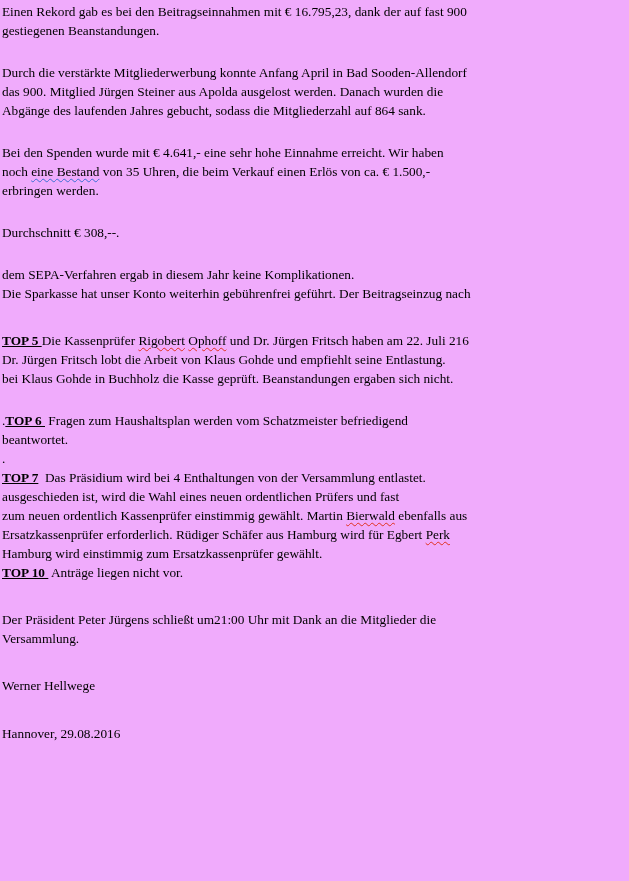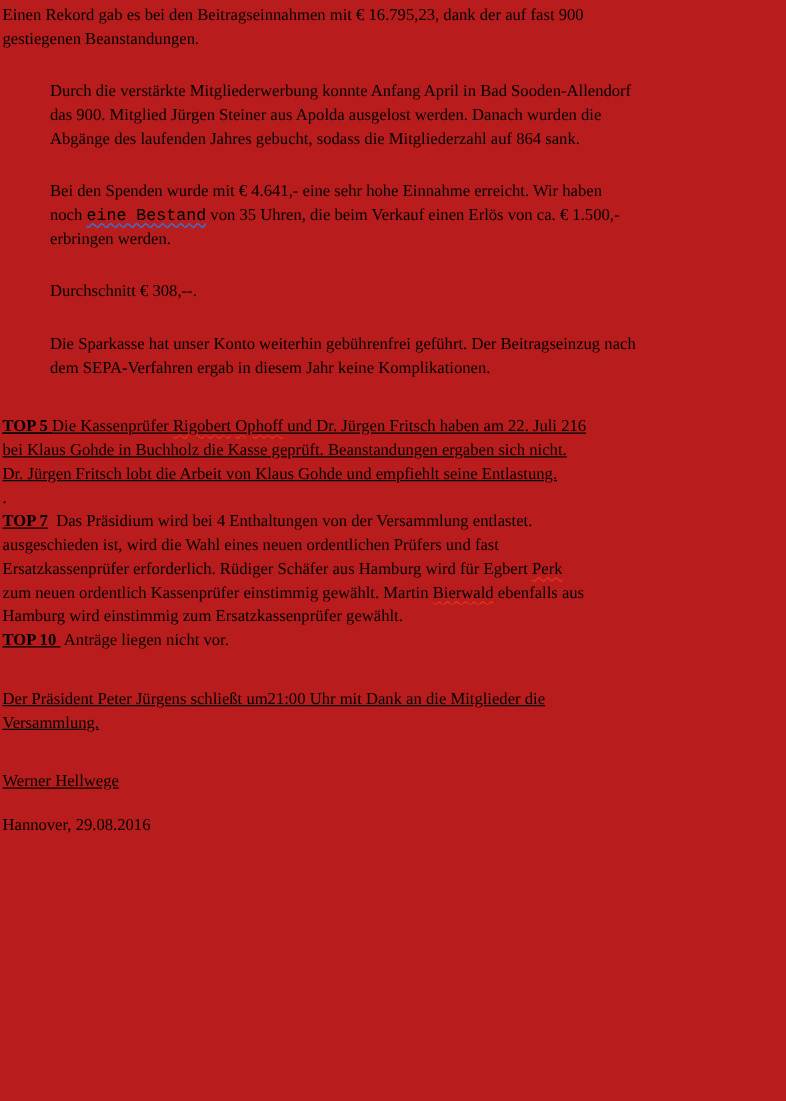--- a/index.html
+++ b/index.html
@@ -12,27 +12,27 @@
     height: 881px;
     overflow: hidden;
     font-family: "Liberation Serif", "DejaVu Serif", serif;
     color: #000000;
   }
   .page {
     width: 629px;
     height: 881px;
     padding: 2px 0 0 2px;
     box-sizing: border-box;
-    background: #b91c1c;
+    background: #f0abfc;
   }
   .para { margin: 0; }
   .para.g-none   { margin-top: 0; }
-  .para.g-normal { margin-top: 23px; margin-left: 38px; }
-  .para.g-large  { margin-top: 28px; text-decoration: underline; }
-  .para.g-line   { margin-top: 16px; }
+  .para.g-normal { margin-top: 23px; }
+  .para.g-large  { margin-top: 28px; }
+  .para.g-line   { margin-top: 29px; }
   .ln {
     white-space: pre;
     font-size: 13.3px;
     line-height: 19px;
     height: 19px;
   }
   .run-h {
     font-weight: bold;
     text-decoration-line: underline;
     text-decoration-style: solid;
@@ -44,21 +44,20 @@
     text-decoration-color: var(--spell-color, #e0301e);
     text-decoration-thickness: 1px;
     text-underline-offset: 2px;
   }
   .run-b {
     text-decoration-line: underline;
     text-decoration-style: wavy;
     text-decoration-color: var(--grammar-color, #3b6fd4);
     text-decoration-thickness: 1px;
     text-underline-offset: 2px;
-    font-family: Liberation Mono, monospace;
   }
 </style>
 </head>
 <body style="color: rgb(0, 0, 0); background: rgb(255, 255, 255);">
 
 <div class="page">
   <div id="doc">
       <div class="para g-none">
         <div class="ln"><span>Einen Rekord gab es bei den Beitragseinnahmen mit € 16.795,23, dank der auf fast 900</span></div>
         <div class="ln"><span>gestiegenen Beanstandungen.</span></div>
@@ -70,38 +69,42 @@
       </div>
       <div class="para g-normal">
         <div class="ln"><span>Bei den Spenden wurde mit € 4.641,- eine sehr hohe Einnahme erreicht. Wir haben</span></div>
         <div class="ln"><span>noch </span><span class="run-b">eine Bestand</span><span> von 35 Uhren, die beim Verkauf einen Erlös von ca. € 1.500,-</span></div>
         <div class="ln"><span>erbringen werden.</span></div>
       </div>
       <div class="para g-normal">
         <div class="ln"><span>Durchschnitt € 308,--.</span></div>
       </div>
       <div class="para g-normal">
+        <div class="ln"><span>dem SEPA-Verfahren ergab in diesem Jahr keine Komplikationen.</span></div>
         <div class="ln"><span>Die Sparkasse hat unser Konto weiterhin gebührenfrei geführt. Der Beitragseinzug nach</span></div>
-        <div class="ln"><span>dem SEPA-Verfahren ergab in diesem Jahr keine Komplikationen.</span></div>
       </div>
       <div class="para g-large">
         <div class="ln"><span class="run-h">TOP 5 </span><span>Die Kassenprüfer </span><span class="run-r">Rigobert</span><span> </span><span class="run-r">Ophoff</span><span> und Dr. Jürgen Fritsch haben am 22. Juli 216</span></div>
+        <div class="ln"><span>Dr. Jürgen Fritsch lobt die Arbeit von Klaus Gohde und empfiehlt seine Entlastung.</span></div>
         <div class="ln"><span>bei Klaus Gohde in Buchholz die Kasse geprüft. Beanstandungen ergaben sich nicht.</span></div>
-        <div class="ln"><span>Dr. Jürgen Fritsch lobt die Arbeit von Klaus Gohde und empfiehlt seine Entlastung.</span></div>
+      </div>
+      <div class="para g-normal">
+        <div class="ln"><span>.</span><span class="run-h">TOP 6 </span><span> Fragen zum Haushaltsplan werden vom Schatzmeister befriedigend</span></div>
+        <div class="ln"><span>beantwortet.</span></div>
       </div>
       <div class="para g-none">
         <div class="ln"><span>.</span></div>
       </div>
       <div class="para g-none">
         <div class="ln"><span class="run-h">TOP 7</span><span>  Das Präsidium wird bei 4 Enthaltungen von der Versammlung entlastet.</span></div>
       </div>
       <div class="para g-none">
         <div class="ln"><span>ausgeschieden ist, wird die Wahl eines neuen ordentlichen Prüfers und fast</span></div>
+        <div class="ln"><span>zum neuen ordentlich Kassenprüfer einstimmig gewählt. Martin </span><span class="run-r">Bierwald</span><span> ebenfalls aus</span></div>
         <div class="ln"><span>Ersatzkassenprüfer erforderlich. Rüdiger Schäfer aus Hamburg wird für Egbert </span><span class="run-r">Perk</span></div>
-        <div class="ln"><span>zum neuen ordentlich Kassenprüfer einstimmig gewählt. Martin </span><span class="run-r">Bierwald</span><span> ebenfalls aus</span></div>
         <div class="ln"><span>Hamburg wird einstimmig zum Ersatzkassenprüfer gewählt.</span></div>
       </div>
       <div class="para g-none">
         <div class="ln"><span class="run-h">TOP 10 </span><span> Anträge liegen nicht vor.</span></div>
       </div>
       <div class="para g-large">
         <div class="ln"><span>Der Präsident Peter Jürgens schließt um21:00 Uhr mit Dank an die Mitglieder die</span></div>
         <div class="ln"><span>Versammlung.</span></div>
       </div>
       <div class="para g-large">

